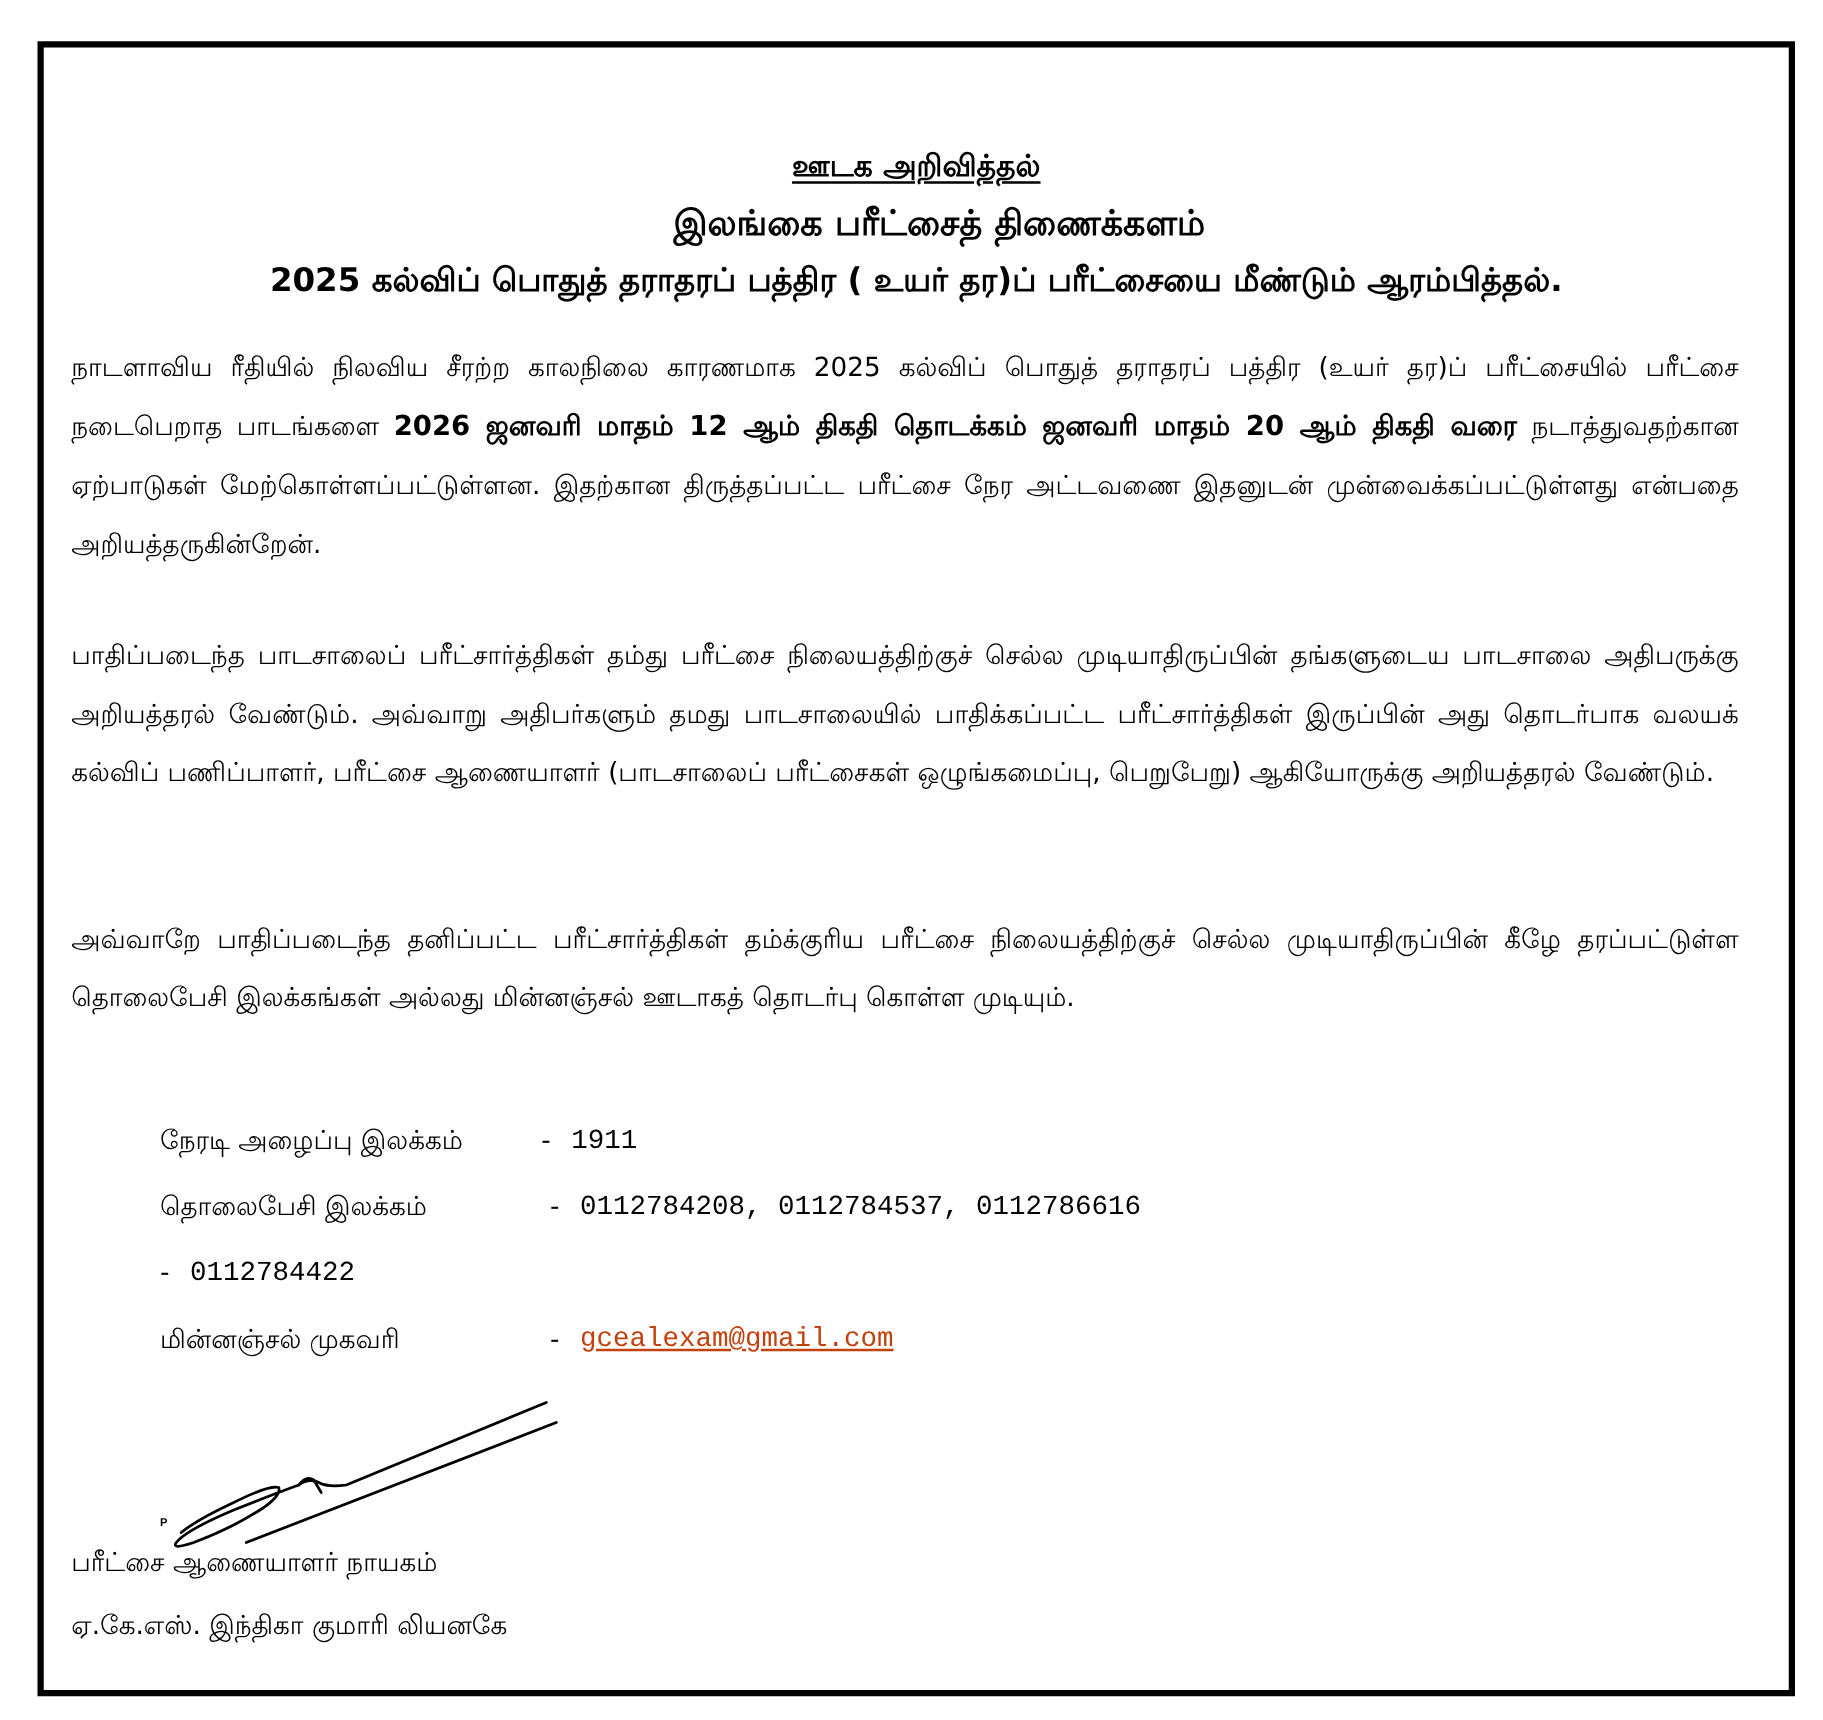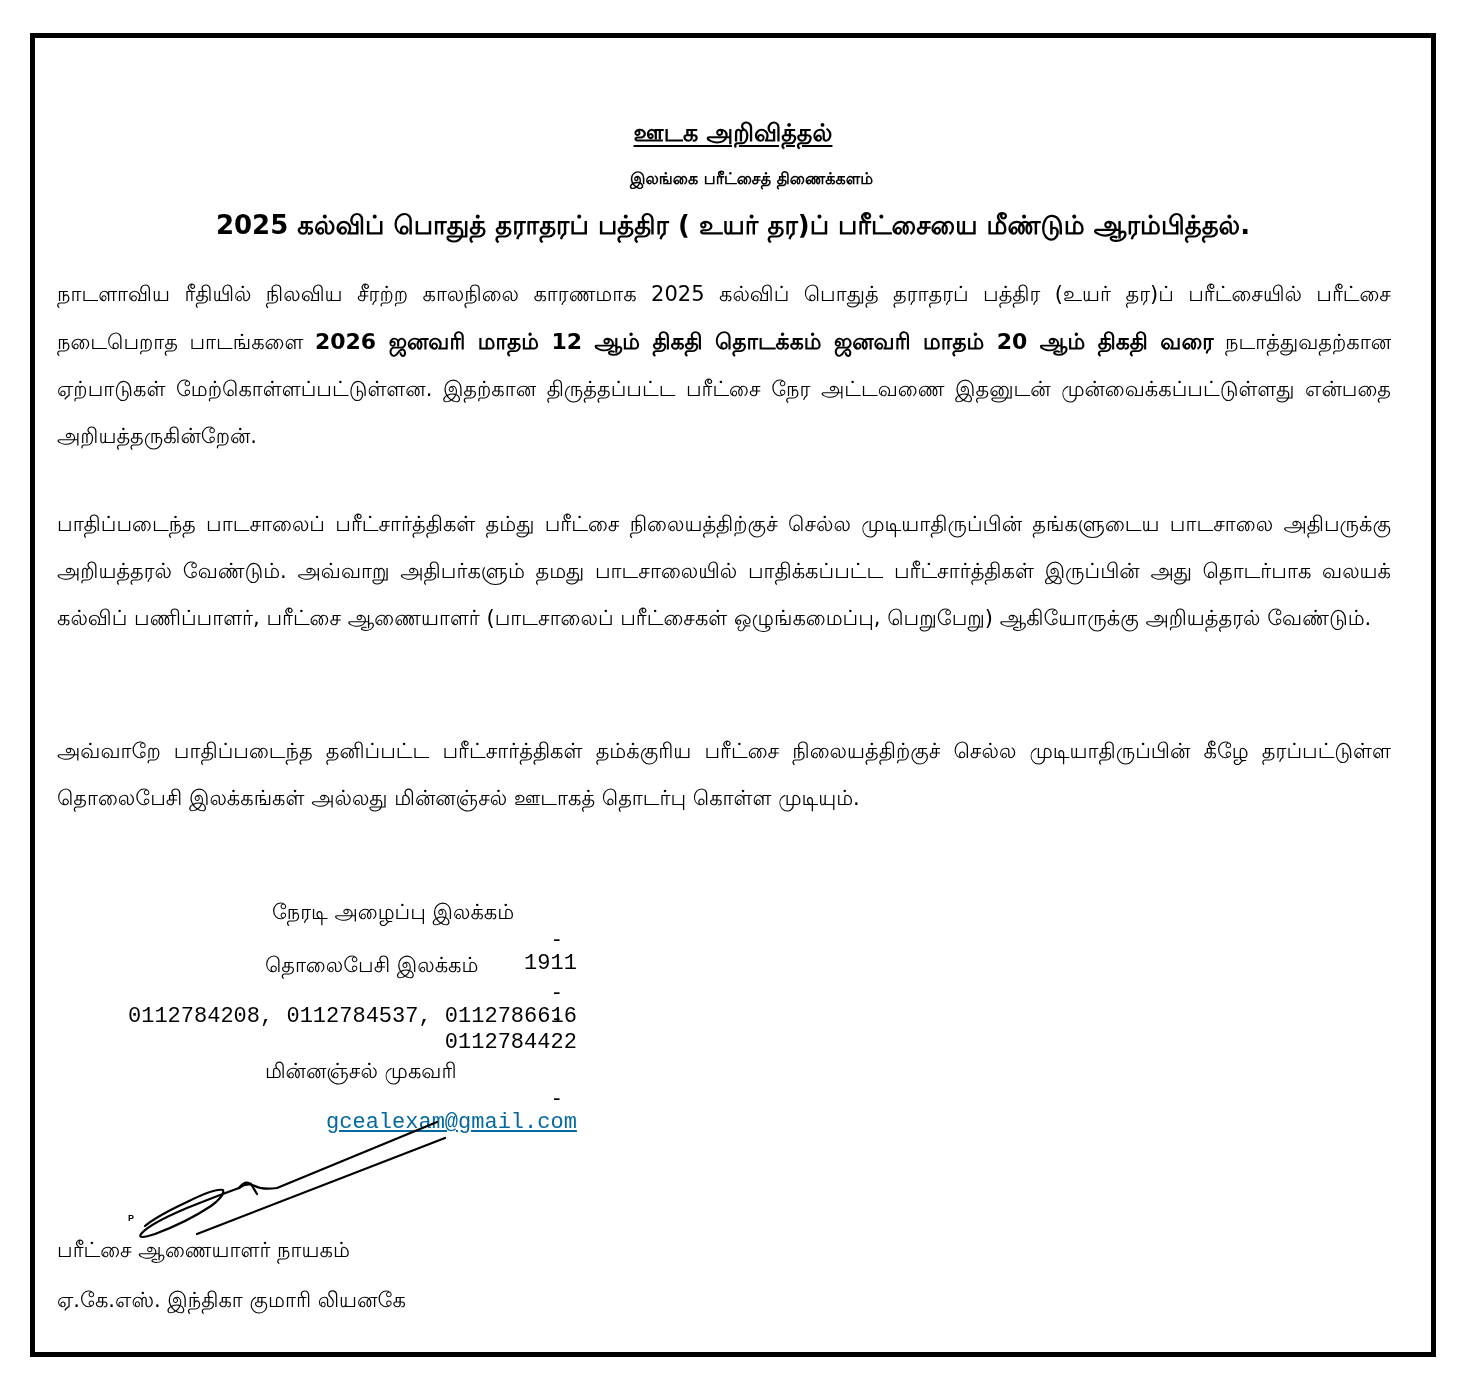--- a/index.html
+++ b/index.html
@@ -31,21 +31,21 @@
       top: 72px;
       text-align: center;
     }
     .title-line {
       font-weight: bold;
       font-family: "DejaVu Sans", "Liberation Sans", sans-serif;
       line-height: 46px;
       white-space: nowrap;
     }
     .title-1 { font-size: 24px; text-decoration: underline; text-underline-offset: 4px; }
-    .title-2 { font-size: 16px; padding-left: 37px; }
+    .title-2 { font-size: 28px; padding-left: 37px; }
     .title-3 { font-size: 26px; }
 
     .para {
       position: absolute;
       left: 22px;
       width: 1334px;
       font-size: 21px;
       line-height: 47px;
       text-align: justify;
       font-family: "DejaVu Sans", "Liberation Sans", sans-serif;
@@ -57,35 +57,34 @@
 
     .contacts {
       position: absolute;
       left: 93px;
       top: 862px;
       font-size: 21px;
       font-family: "DejaVu Sans", "Liberation Sans", sans-serif;
     }
     .contact-row {
       display: flex;
-      align-items: flex-end;
+      align-items: flex-start;
       height: 53px;
-      flex-direction: column;
     }
     .contact-label { width: 312px; white-space: nowrap; }
     .contact-row.first .contact-label { width: 305px; }
     .contact-sep { width: 24px; }
     .contact-value {
       font-family: Liberation Mono, monospace;
       font-size: 22px;
       white-space: nowrap;
     }
     .contact-value.link {
       text-decoration: underline;
-      color: #0369a1;
+      color: #c2410c;
       cursor: pointer;
     }
 
     .signature {
       position: absolute;
       left: 92px;
       top: 1078px;
       width: 320px;
       height: 130px;
     }

